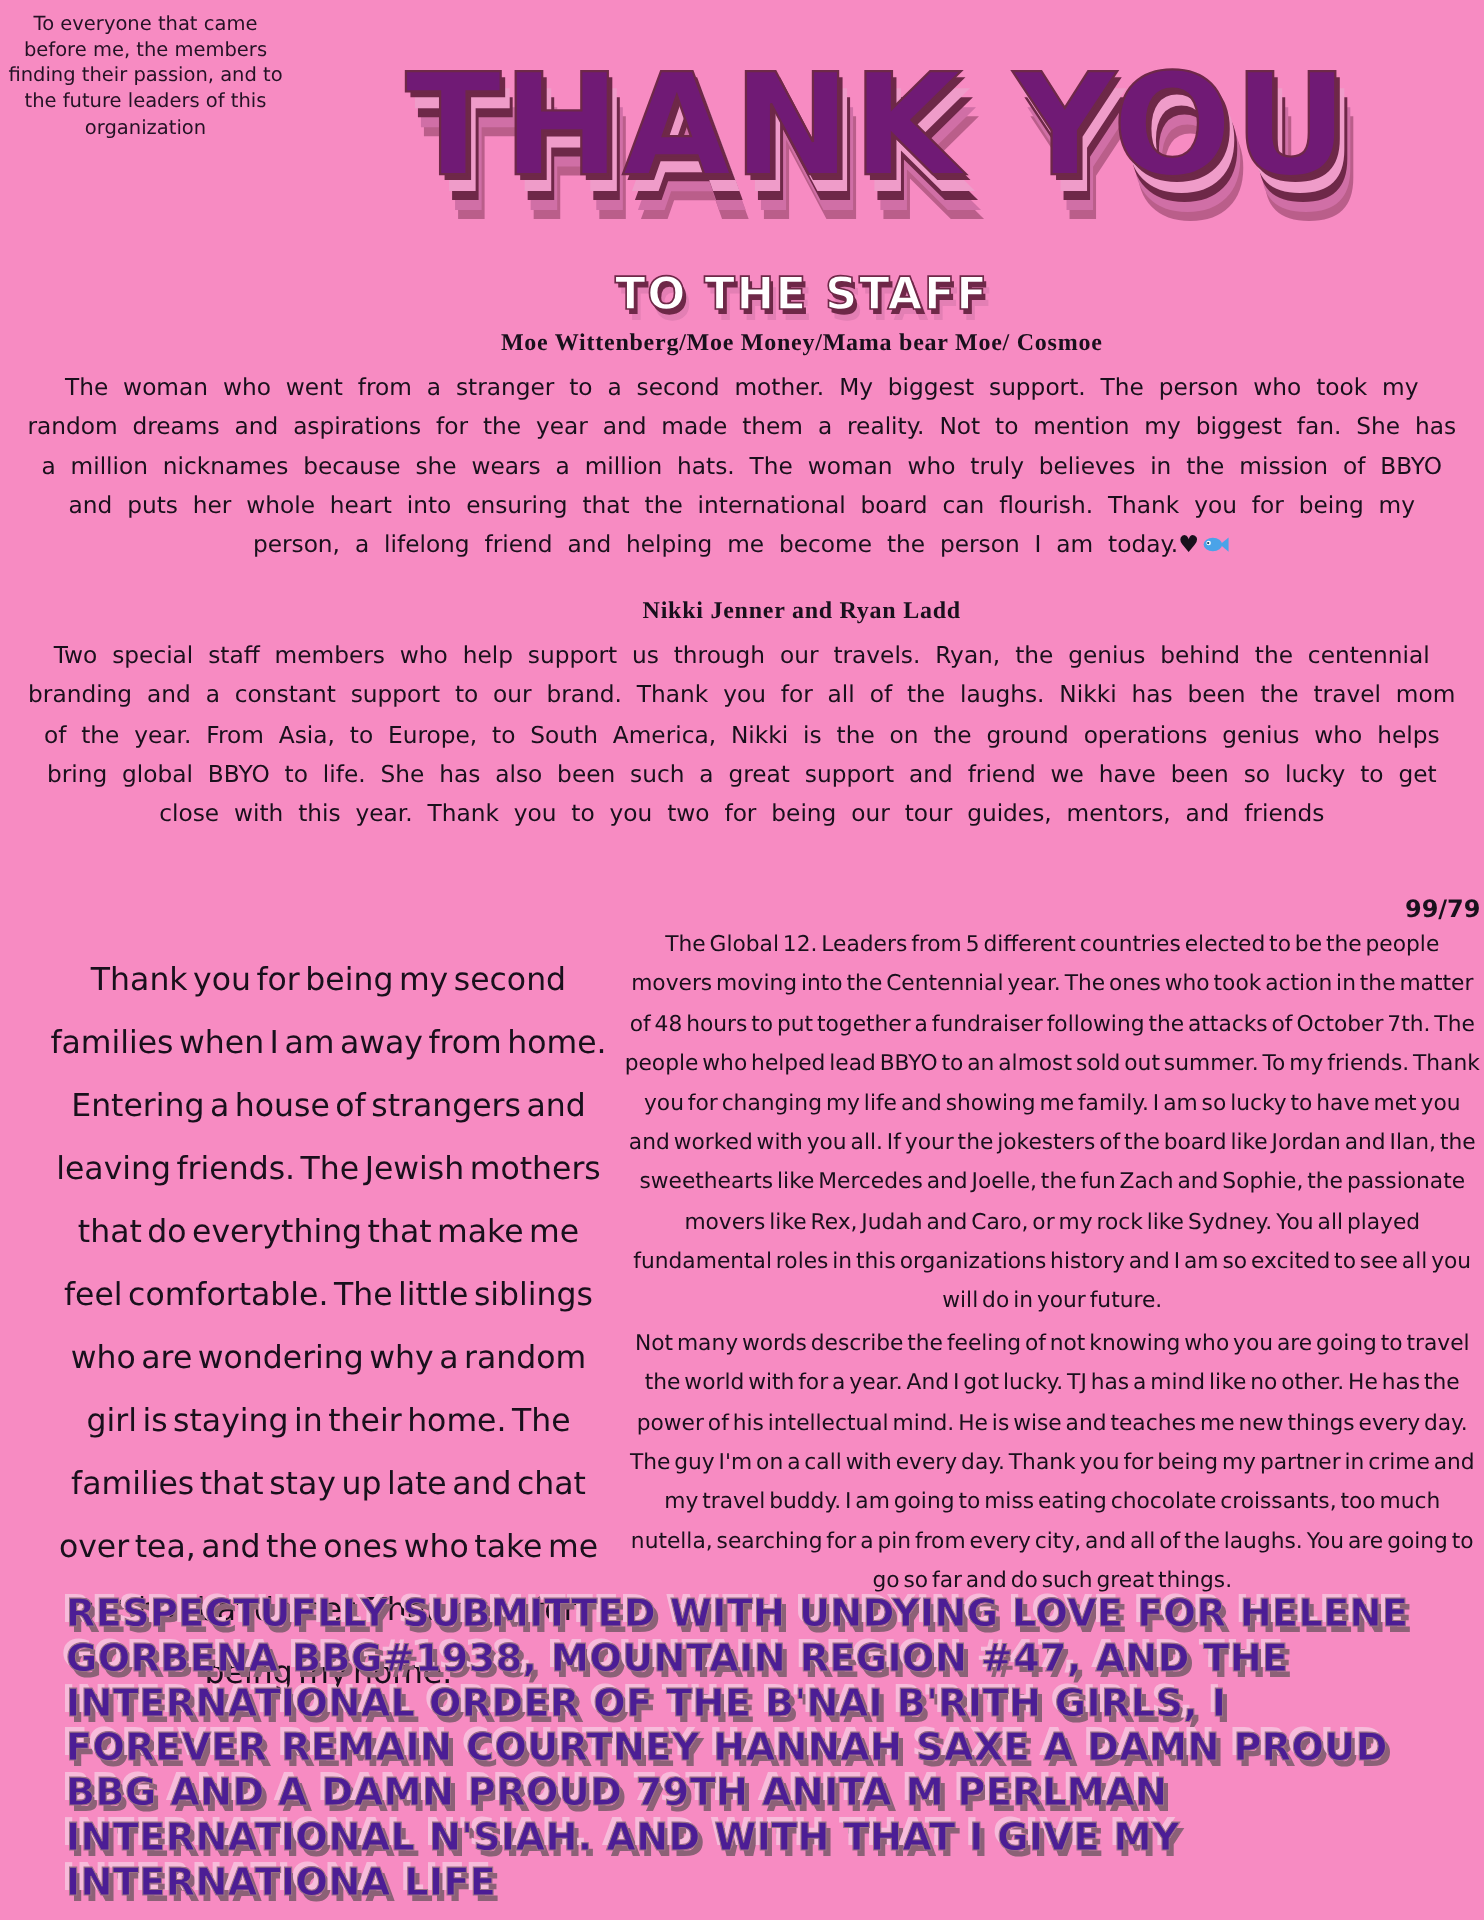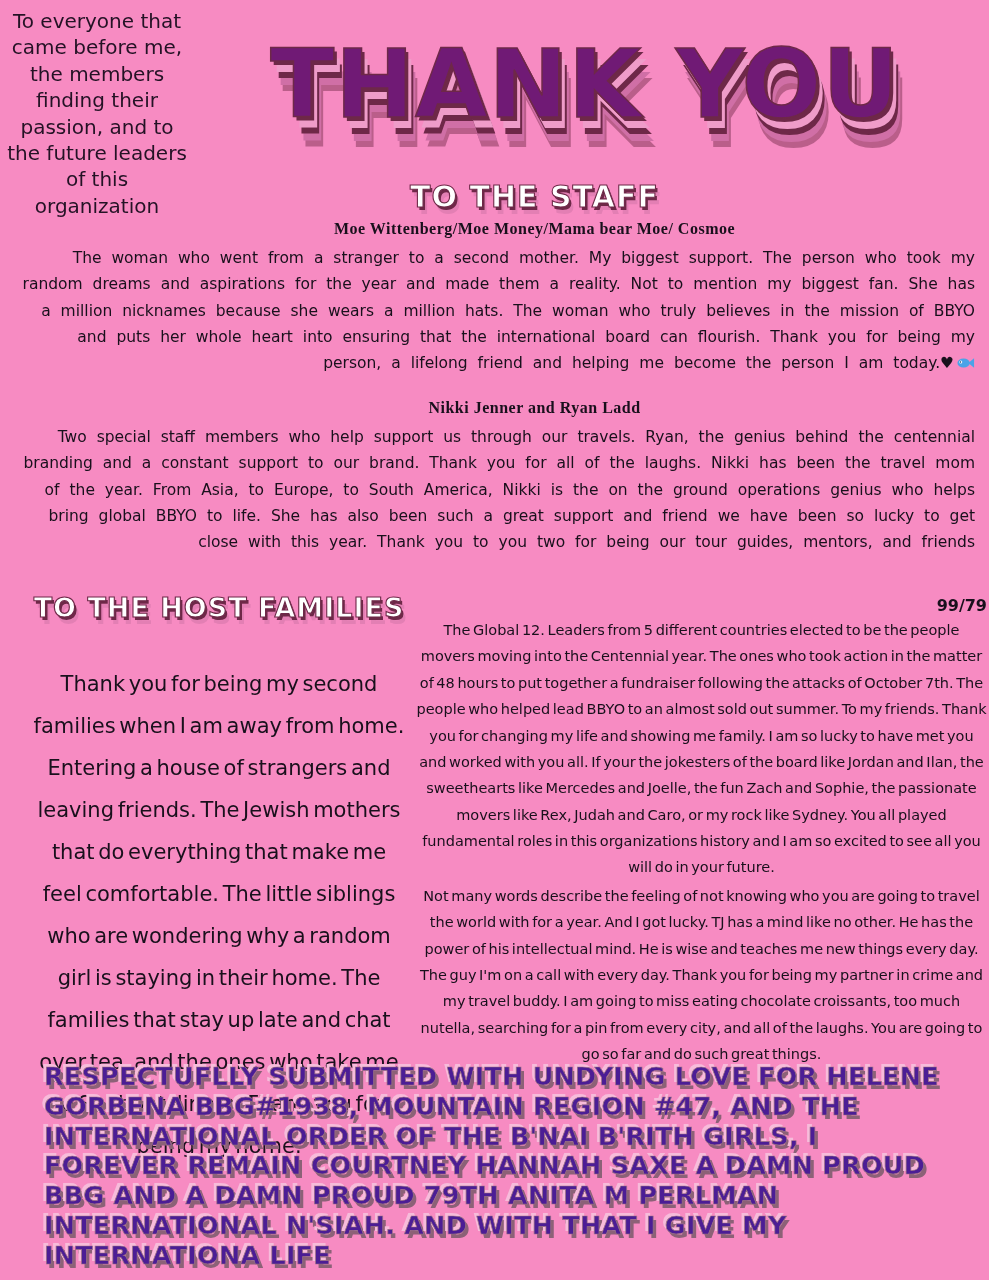--- a/index.html
+++ b/index.html
@@ -4,21 +4,21 @@
 <style>
   html,body{margin:0;padding:0;}
   body{
     width:989px;height:1280px;position:relative;overflow:hidden;
     background:#F78BC2;
     font-family:"DejaVu Sans", sans-serif;
     color:#19101c;
   }
   .dedication{
     position:absolute;left:2px;top:8px;width:190px;
-    text-align:center;font-size:20px;line-height:1.32;font-weight:500;
+    text-align:center;font-size:13px;line-height:1.32;font-weight:500;
     color:#241225;
   }
   .title{
     position:absolute;left:185px;top:30px;width:800px;margin:0;
     text-align:center;font-size:94px;font-weight:800;letter-spacing:1px;
     color:#701a75;
     -webkit-text-stroke:1.5px #6E2848;
     text-shadow:
       3px 4px 0 #6E2848,
       6px 11px 0 #EF9CC9,
@@ -32,21 +32,21 @@
     text-shadow:2px 3px 0 #6E2848, 4px 7px 0 #E37FB4;
   }
   .center-band{position:absolute;left:0;width:989px;text-align:center;margin:0;padding-left:40px;}
   .staff-heading{top:179px;font-size:30px;}
   .entry-name{font-size:16px;font-weight:600;letter-spacing:.5px;font-family:Liberation Serif, serif;}
   .staff-name-1{top:220px;}
   .staff-para-1{top:245px;}
   .staff-name-2{top:399px;}
   .staff-para-2{top:424px;}
   .hand-para{
-    position:absolute;left:14px;width:961px;margin:0;text-align:right;
+    position:absolute;left:14px;width:961px;margin:0;text-align:center;
     font-size:15.5px;line-height:1.7;word-spacing:5px;font-weight:500;
   }
   .col{position:absolute;text-align:center;}
   .host-col{left:33px;top:592px;width:372px;}
   .leaders-col{left:416px;top:588px;width:571px;}
   .col-heading{font-size:27px;margin:0;}
   .host-text{
     margin:40px 0 0 0;font-size:21px;line-height:2.0;word-spacing:-3px;font-weight:500;
   }
   .sub-name{font-size:16px;font-weight:600;margin:8px 0 2px 0;text-align:right;}
@@ -79,21 +79,20 @@
       <ellipse fill="#4AA3E8" cx="8" cy="7" rx="6.5" ry="4.8"></ellipse>
       <circle fill="#ffffff" cx="5" cy="6" r="1.6"></circle>
       <circle fill="#123a5e" cx="4.7" cy="6" r="0.8"></circle>
     </svg></p>
 
 <div class="center-band entry-name staff-name-2">Nikki Jenner and Ryan Ladd</div>
 
 <p class="hand-para staff-para-2">Two special staff members who help support us through our travels. Ryan, the genius behind the centennial branding and a constant support to our brand. Thank you for all of the laughs. Nikki has been the travel mom of the year. From Asia, to Europe, to South America, Nikki is the on the ground operations genius who helps bring global BBYO to life. She has also been such a great support and friend we have been so lucky to get close with this year. Thank you to you two for being our tour guides, mentors, and friends</p>
 
 <div class="col host-col">
-  <h2 class="bubble col-heading">TO THE HOST FAMILIES</h2>
   <p class="host-text">Thank you for being my second families when I am away from home. Entering a house of strangers and leaving friends. The Jewish mothers that do everything that make me feel comfortable. The little siblings who are wondering why a random girl is staying in their home. The families that stay up late and chat over tea, and the ones who take me to Shabbat dinner. Thank you for being my home.</p>
 </div>
 
 <div class="col leaders-col">
   <div class="sub-name">99/79</div>
   <p class="leaders-text">The Global 12. Leaders from 5 different countries elected to be the people movers moving into the Centennial year. The ones who took action in the matter of 48 hours to put together a fundraiser following the attacks of October 7th. The people who helped lead BBYO to an almost sold out summer. To my friends. Thank you for changing my life and showing me family. I am so lucky to have met you and worked with you all. If your the jokesters of the board like Jordan and Ilan, the sweethearts like Mercedes and Joelle, the fun Zach and Sophie, the passionate movers like Rex, Judah and Caro, or my rock like Sydney. You all played fundamental roles in this organizations history and I am so excited to see all you will do in your future.</p>
   <p class="leaders-text">Not many words describe the feeling of not knowing who you are going to travel the world with for a year. And I got lucky. TJ has a mind like no other. He has the power of his intellectual mind. He is wise and teaches me new things every day. The guy I'm on a call with every day. Thank you for being my partner in crime and my travel buddy. I am going to miss eating chocolate croissants, too much nutella, searching for a pin from every city, and all of the laughs. You are going to go so far and do such great things.</p>
 </div>
 
 <p class="closing">RESPECTUFLLY SUBMITTED WITH UNDYING LOVE FOR HELENE GORBENA BBG#1938, MOUNTAIN REGION #47, AND THE INTERNATIONAL ORDER OF THE B'NAI B'RITH GIRLS, I FOREVER REMAIN COURTNEY HANNAH SAXE A DAMN PROUD BBG AND A DAMN PROUD 79TH ANITA M PERLMAN INTERNATIONAL N'SIAH. AND WITH THAT I GIVE MY INTERNATIONA LIFE</p>

